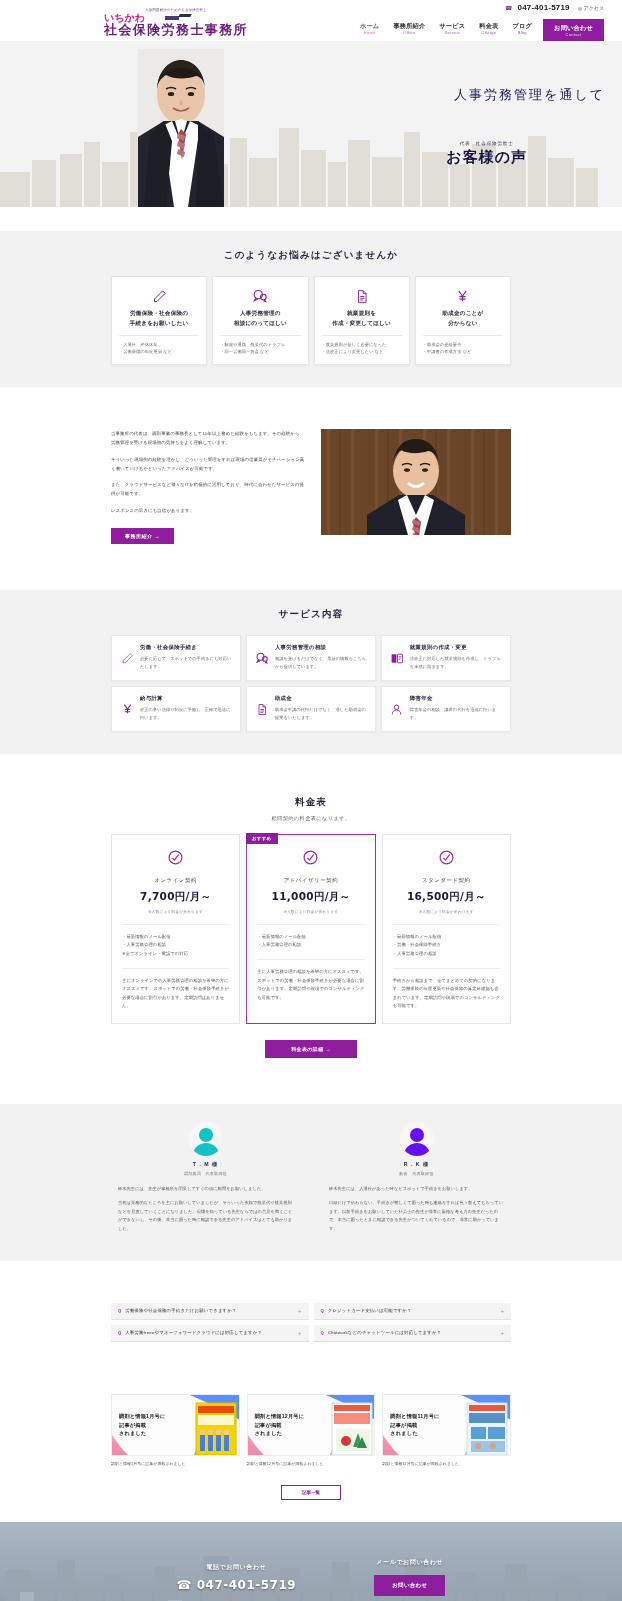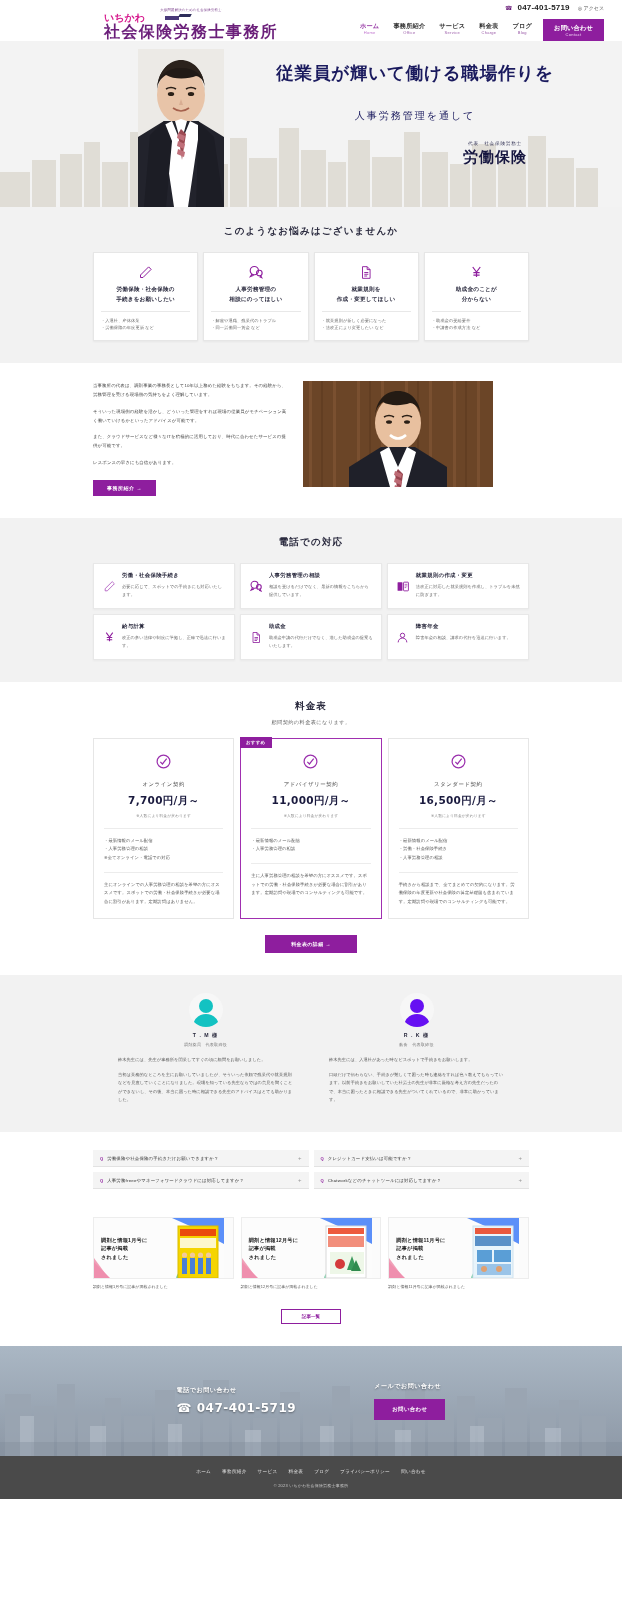--- a/index.html
+++ b/index.html
@@ -20,49 +20,49 @@
   .access{font-size:5px;color:#555;margin-left:3px;}
   .hdr-main{display:flex;align-items:flex-start;justify-content:center;position:relative;margin-top:-2px;}
   .logo{position:absolute;left:104px;top:-2px;text-align:center;}
   .logo-tag{font-size:3.4px;color:#7a3f8c;letter-spacing:.2px;white-space:nowrap;}
   .logo-l1{display:flex;align-items:center;gap:20px;}
   .logo-hira{font-size:10px;font-weight:bold;color:#d6178c;letter-spacing:0;line-height:1.1;font-family:"DejaVu Sans",sans-serif;}
   .logo-mark{width:26px;height:7px;position:relative;}
   .logo-mark i{position:absolute;background:#5a3b8c;}
   .logo-mark i:nth-child(1){left:0;top:2px;width:14px;height:4px;background:#4a3a7a;}
   .logo-mark i:nth-child(2){left:14px;top:0;width:12px;height:3px;background:#2d2d5a;transform:skewX(-28deg);}
-  .logo-l2{font-size:16px;font-weight:bold;color:#6b1f7a;letter-spacing:1.4px;line-height:1.15;font-family:"DejaVu Sans",sans-serif;}
+  .logo-l2{font-size:13px;font-weight:bold;color:#6b1f7a;letter-spacing:1.4px;line-height:1.15;font-family:"DejaVu Sans",sans-serif;}
   .nav{display:flex;align-items:stretch;gap:0;position:absolute;right:18px;top:9px;}
   .nav-item{padding:3px 7px;text-align:center;cursor:pointer;}
   .nav-jp{font-size:6.2px;font-weight:bold;color:#333;letter-spacing:.2px;line-height:1.3;white-space:nowrap;}
   .nav-en{font-size:4px;color:#9a5aa8;letter-spacing:.3px;line-height:1.4;}
   .nav-item.active .nav-jp{color:#9a3fa8;}
   .nav-item.active .nav-en{color:#c074cf;}
   .nav-cta{background:#8e1e9e;padding:5px 11px;text-align:center;margin-left:4px;cursor:pointer;}
   .nav-cta .nav-jp{color:#fff;}
   .nav-cta .nav-en{color:#f0d0f5;}
 
   
   .hero{height:166px;background:#f3f3f3;position:relative;overflow:hidden;}
   .hero-skyline{position:absolute;left:0;bottom:0;width:622px;height:105px;}
   .hero-photo{position:absolute;left:138px;top:8px;width:86px;height:158px;overflow:hidden;}
   .hero-txt{position:absolute;left:225px;top:20px;width:380px;text-align:center;}
   .hero-h1{font-size:17.5px;font-weight:bold;color:#1a1a5e;letter-spacing:.8px;font-family:"DejaVu Sans",sans-serif;}
-  .hero-sub{margin-top:21px;font-size:10px;color:#1a1a5e;letter-spacing:2px;line-height:2.0;font-family:"DejaVu Sans",sans-serif;}
+  .hero-sub{margin-top:21px;font-size:13px;color:#1a1a5e;letter-spacing:2px;line-height:2.0;font-family:"DejaVu Sans",sans-serif;text-align:right;}
   .hero-sig{position:absolute;right:95px;top:100px;text-align:center;}
   .sig-role{font-size:4.6px;color:#2a2a4e;letter-spacing:.8px;}
   .sig-name{font-size:15px;font-weight:bold;color:#15153f;letter-spacing:1px;margin-top:2px;font-family:"DejaVu Serif",serif;}
 
   
-  .sec{padding:18px 8px 22px;}
+  .sec{padding:18px 8px 22px;margin-top:24px;}
   .sec-gray{background:#f2f2f2;}
   .sec-white{background:#fff;}
   .sec-title{text-align:center;font-size:9.5px;font-weight:bold;color:#2a2a3e;letter-spacing:1.2px;margin-bottom:14px;font-family:"DejaVu Sans",sans-serif;}
   .sec-lead{text-align:center;font-size:5.2px;color:#666;margin:-8px 0 12px;letter-spacing:.4px;}
-  .wrap{width:436px;margin:0 auto;}
+  .wrap{width:400px;margin:0 auto;}
 
   
   .worry-grid{display:flex;gap:5px;}
   .worry-card{flex:1;background:#fff;border:1px solid #e6e6e6;padding:9px 7px 8px;box-shadow:0 1px 2px rgba(0,0,0,.05);}
   .worry-ico{text-align:center;height:20px;display:flex;align-items:center;justify-content:center;color:#8e1e9e;}
   .worry-ttl{text-align:center;font-size:5.6px;font-weight:bold;color:#2a2a3e;line-height:1.75;margin-top:3px;letter-spacing:.2px;}
   .worry-div{height:1px;background:#e8e8e8;margin:6px 0 5px;}
   .worry-li{font-size:4.2px;color:#666;line-height:1.85;letter-spacing:.1px;}
 
   
@@ -113,21 +113,21 @@
   
   .news-grid{display:flex;gap:7px;}
   .news-col{flex:1;}
   .news-thumb{height:62px;background:#fbfbfb;border:1px solid #ededed;position:relative;overflow:hidden;display:flex;align-items:center;}
   .news-thumb-txt{font-size:5.2px;font-weight:bold;color:#222;line-height:1.65;margin-left:7px;width:62px;letter-spacing:.2px;}
   .news-cap{font-size:3.9px;color:#555;margin-top:5px;line-height:1.6;letter-spacing:.1px;}
   .news-cta{display:block;width:60px;margin:18px auto 0;border:1px solid #8e1e9e;color:#8e1e9e;background:#fff;font-size:4.6px;font-weight:bold;padding:4px 0;text-align:center;cursor:pointer;}
 
   
   .cta-band{height:110px;position:relative;overflow:hidden;display:flex;align-items:center;justify-content:center;gap:78px;}
-  .cta-col{position:relative;z-index:2;}
+  .cta-col{text-align:center;position:relative;z-index:2;}
   .cta-lbl{font-size:6px;font-weight:bold;color:#fff;letter-spacing:.6px;text-shadow:0 1px 2px rgba(0,0,0,.4);}
   .cta-tel{font-size:12px;font-weight:bold;color:#fff;margin-top:6px;letter-spacing:.5px;text-shadow:0 1px 2px rgba(0,0,0,.4);font-family:"DejaVu Sans",sans-serif;}
   .cta-btn{display:inline-block;margin-top:8px;background:#8e1e9e;color:#fff;font-size:5.4px;font-weight:bold;padding:7px 18px;letter-spacing:.4px;cursor:pointer;}
 
   
   .footer{background:#4a4a4a;padding:13px 0 11px;}
   .f-nav{display:flex;justify-content:center;gap:11px;}
   .f-nav span{font-size:4.6px;color:#e8e8e8;letter-spacing:.3px;cursor:pointer;}
   .f-copy{text-align:center;font-size:4px;color:#c8c8c8;margin-top:9px;letter-spacing:.2px;}
 
@@ -231,28 +231,27 @@
         <path d="M43 94l-6-22 6-2 6 2z" fill="#fff"></path>
         <path d="M43 80l5 5-4 26-4-26z" fill="#9c4a52"></path>
         <path d="M40 84l7 3-1 5-7-3z" fill="#c0707a"></path>
         <path d="M40 92l7 3-1 5-7-3z" fill="#c0707a"></path>
         <path d="M40 100l7 3-1 5-7-3z" fill="#c0707a"></path>
         <path d="M26 72L12 86 6 158h22L34 92z" fill="#1c1d25"></path>
         <path d="M60 72l16 16 10 70H58l2-66z" fill="#1c1d25"></path>
       </svg>
     </div>
     <div class="hero-txt">
-      <div class="hero-h1">従業員が輝いて働ける職場作りを</div>
       <div class="hero-sub">
         <div>人事労務管理を通して</div>
       </div>
     </div>
     <div class="hero-sig">
       <div class="sig-role">代表　社会保険労務士</div>
-      <div class="sig-name">労働保険</div>
+      <div class="sig-name">お客様の声</div>
     </div>
   </div>
 
   <div class="sec sec-gray">
     <div class="sec-title">このようなお悩みはございませんか</div>
     <div class="wrap">
       <div class="worry-grid">
 
         <div class="worry-card">
           <div class="worry-ico">
@@ -366,21 +365,21 @@
                 <path d="M92 97l7 3-1 4-7-3z"></path>
                 <path d="M92 104l7 3-1 4-7-3z"></path>
             </g>
           </svg>
         </div>
       </div>
     </div>
   </div>
 
   <div class="sec sec-gray">
-    <div class="sec-title">電話での対応</div>
+    <div class="sec-title">サービス内容</div>
     <div class="wrap">
       <div class="svc-grid">
 
         <div class="svc-card">
           <div class="svc-ico">
             <svg width="13" height="13" viewBox="0 0 24 24" fill="none" stroke="#b05ac0" stroke-width="1.6">
                 <path d="M17 3l4 4L8 20H4v-4z"></path>
               </svg>
           </div>
           <div>

